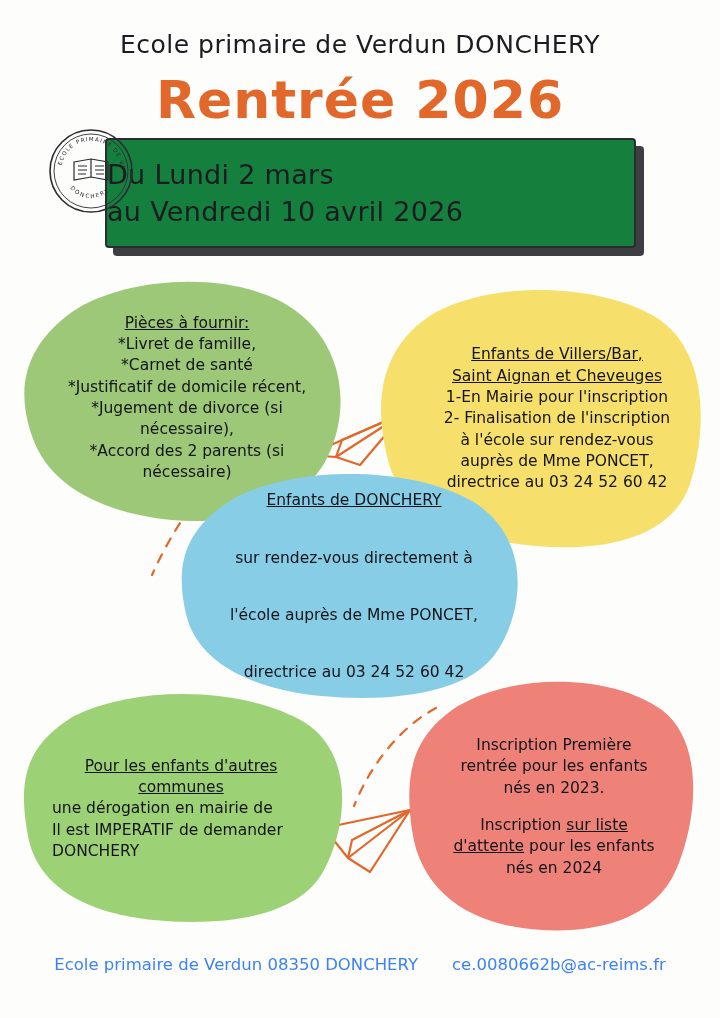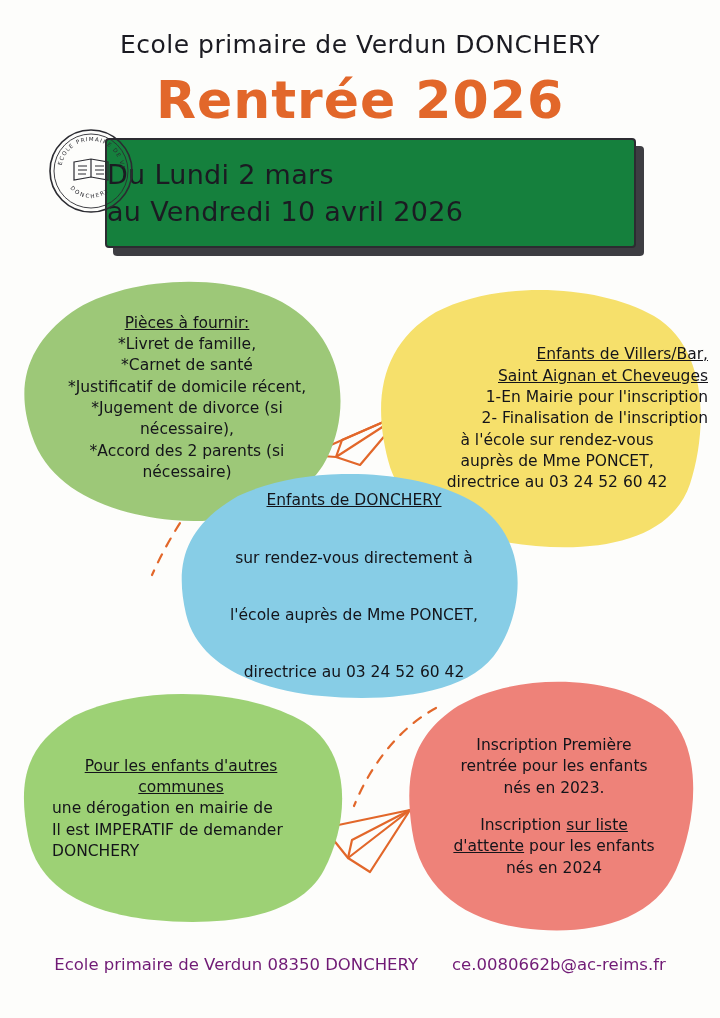--- a/index.html
+++ b/index.html
@@ -126,21 +126,21 @@
 
   
   #blob-villers {
     left: 378px;
     top: 288px;
     width: 330px;
     height: 262px;
   }
   #blob-villers .blob-text {
     font-size: 15.5px;
-    align-items: flex-end;
+    align-items: center;
     padding-left: 28px;
     text-align: left;
   }
   #blob-villers .ctr { width: 100%; text-align: center; }
 
   
   #blob-donchery {
     left: 178px;
     top: 474px;
     width: 352px;
@@ -187,21 +187,21 @@
   
   .footer {
     position: absolute;
     left: 0;
     top: 955px;
     width: 720px;
     display: flex;
     justify-content: center;
     gap: 34px;
     font-size: 16.5px;
-    color: #701a75;
+    color: #3b82f6;
   }
 </style>
 </head>
 <body>
 
 <div class="page">
 
   <div class="school-title">Ecole primaire de Verdun DONCHERY</div>
   <div class="big-title">Rentrée 2026</div>
 

